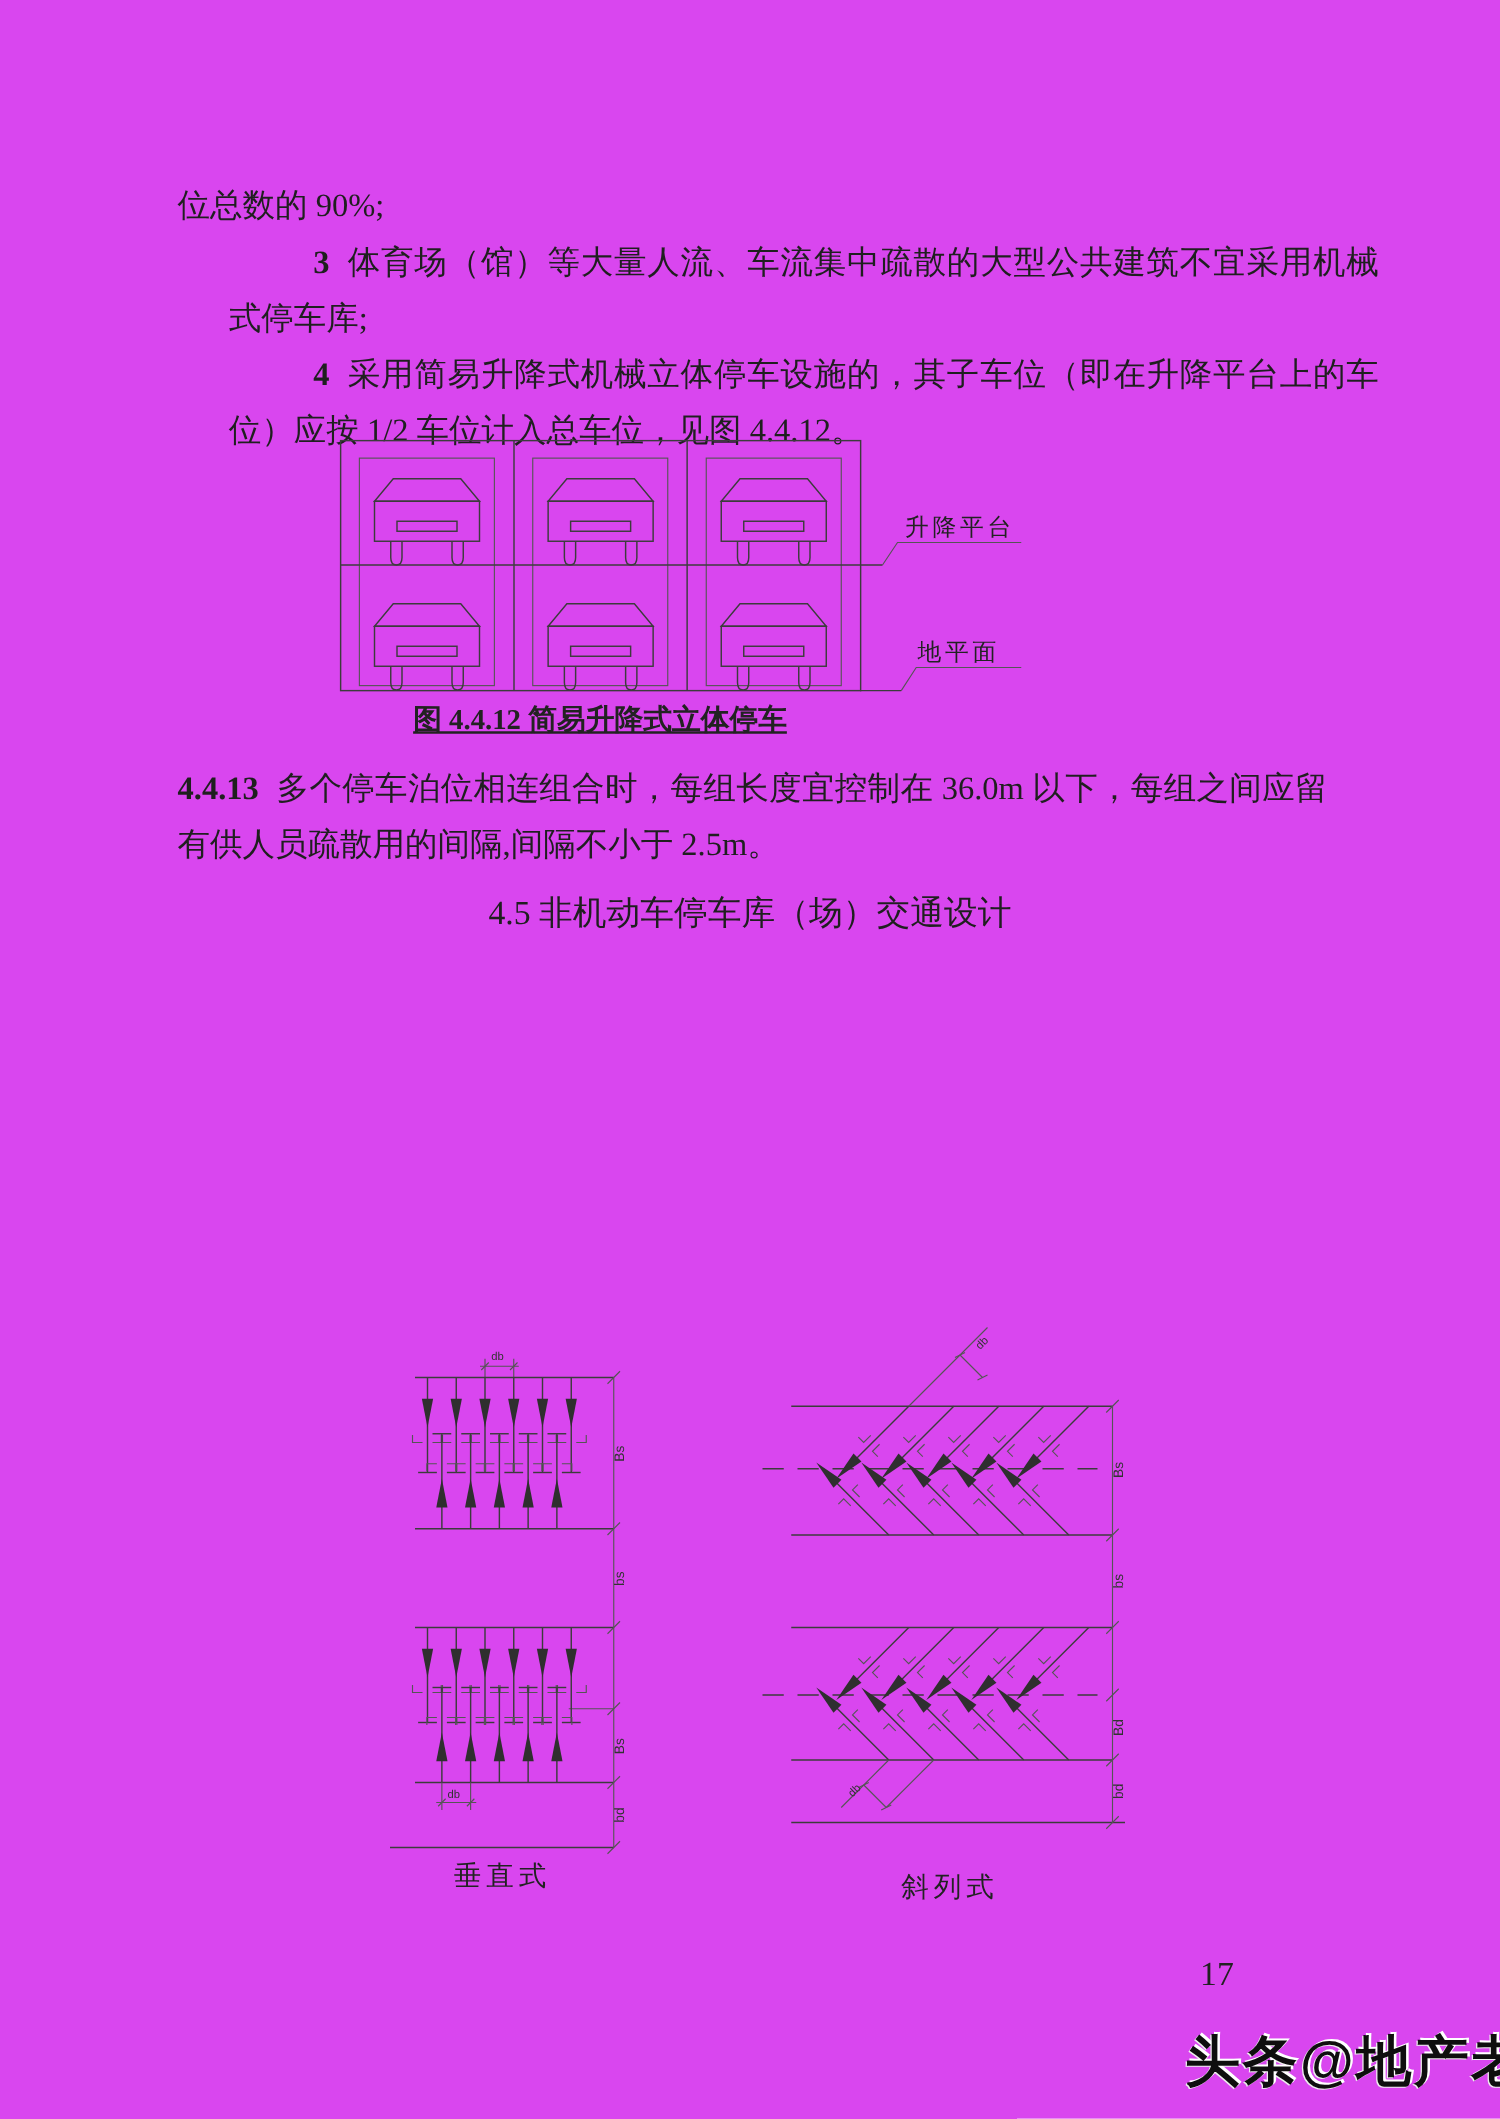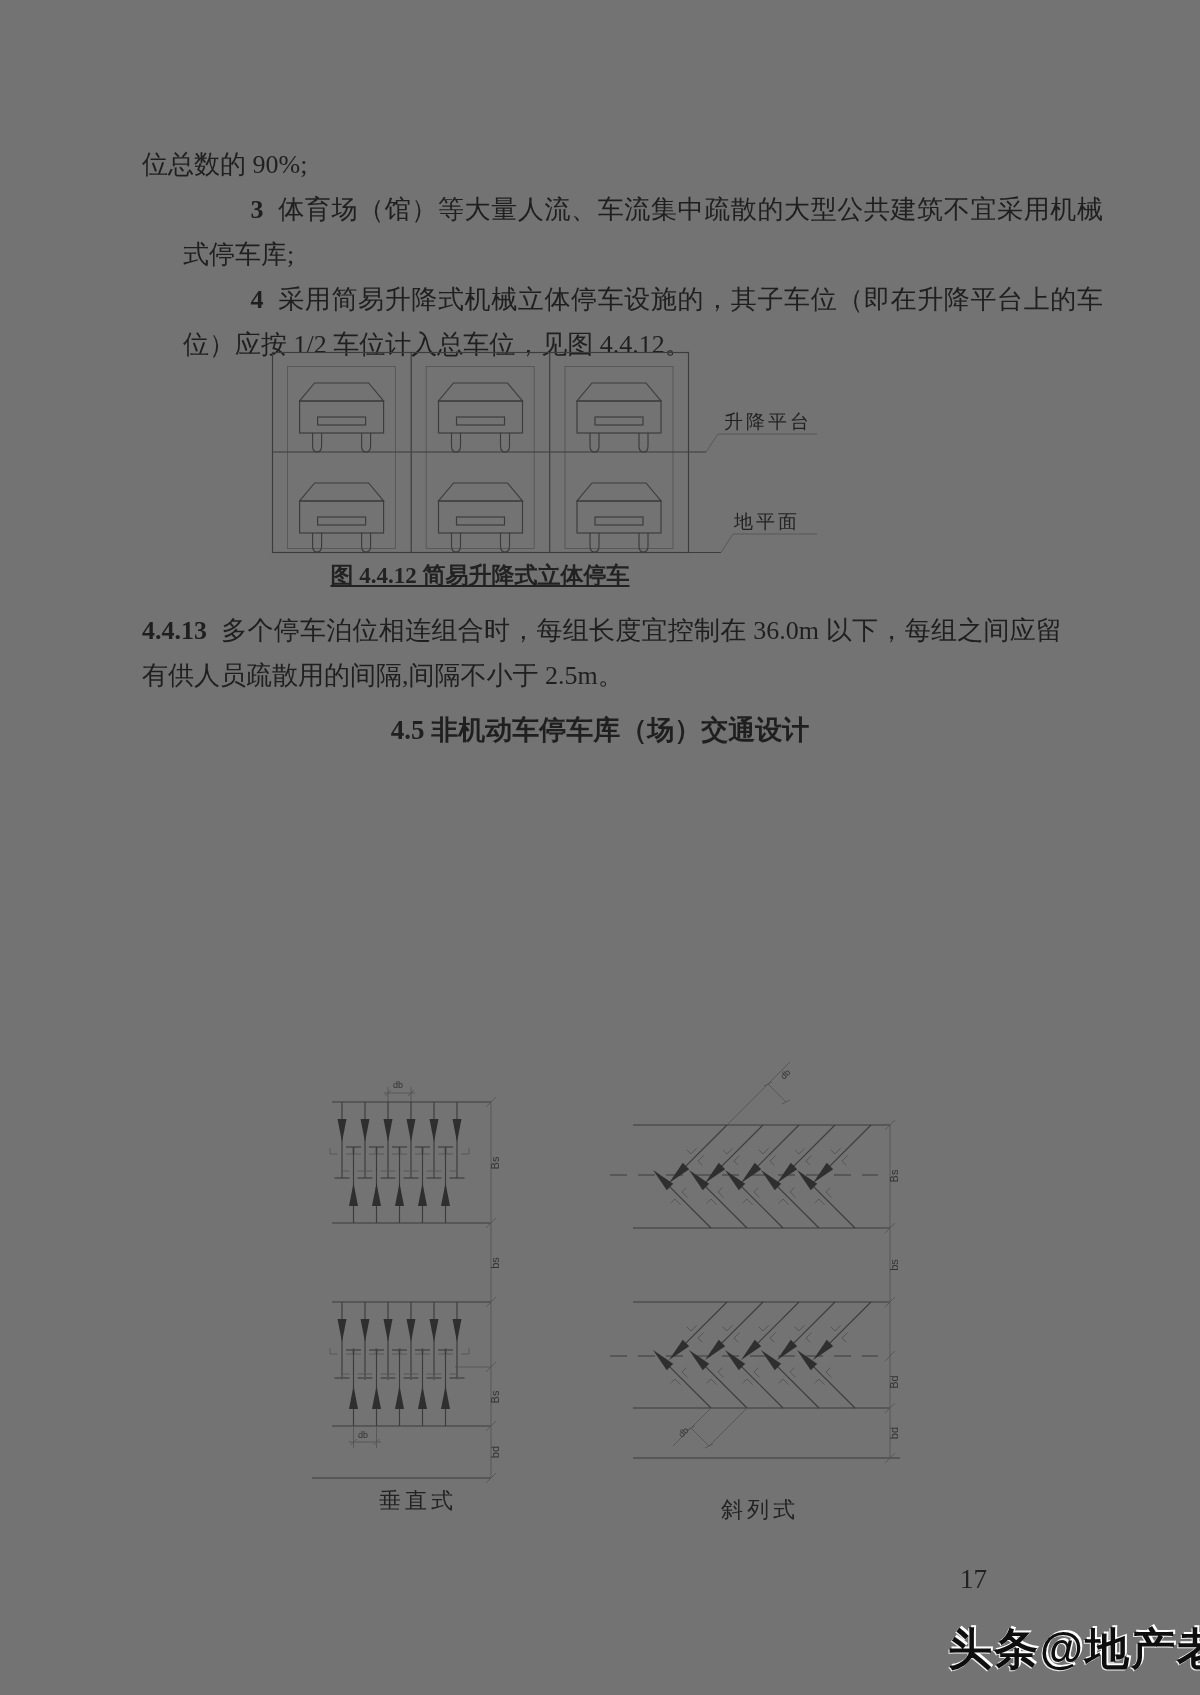--- a/index.html
+++ b/index.html
@@ -1,28 +1,28 @@
 <!DOCTYPE html>
 <html><head>
 <meta charset="utf-8">
 <style>
   html,body{margin:0;padding:0;background:#ffffff;}
   .page{
-    position:relative;width:1200px;height:1695px;background:#737373;overflow:hidden;
+    position:relative;width:1200px;height:1695px;background:#d946ef;overflow:hidden;
     font-family:"Liberation Serif","DejaVu Serif",serif;color:#1f1f1f;
   }
   .para{
     position:absolute;left:142px;width:920px;
     font-size:26px;line-height:45px;text-align:justify;text-justify:inter-ideograph;
   }
   .para .num{font-weight:bold;padding-right:14px;}
   .indent{text-indent:2.6em;margin-left:41px;}
   .heading{
     position:absolute;left:0;width:1200px;text-align:center;
-    font-size:27px;font-weight:bold;
+    font-size:27px;font-weight:normal;
   }
   .fig-caption{
     position:absolute;text-align:center;font-size:23px;font-weight:bold;color:#222;text-decoration:underline;
   }
   .sub-label{
     position:absolute;text-align:center;font-size:22px;color:#222;letter-spacing:4px;
   }
   .page-number{
     position:absolute;left:960px;top:1564px;width:90px;text-align:left;font-size:27px;color:#222;
   }
@@ -258,21 +258,21 @@
         <line class="thin" x1="600" y1="85" x2="600" y2="418"></line>
         <path class="thin" d="M595,90 l10,-10 M595,193 l10,-10 M595,267 l10,-10 M595,321 l10,-10 M595,373 l10,-10 M595,423 l10,-10"></path>
         <text class="dim" x="608" y="136" transform="rotate(-90 608 136)" text-anchor="middle">Bs</text>
         <text class="dim" x="608" y="225" transform="rotate(-90 608 225)" text-anchor="middle">bs</text>
         <text class="dim" x="608" y="342" transform="rotate(-90 608 342)" text-anchor="middle">Bd</text>
         <text class="dim" x="608" y="393" transform="rotate(-90 608 393)" text-anchor="middle">bd</text>
       </g>
     </g>
   </svg>
 
-  <div class="sub-label" style="left:338px;top:1486px;width:160px">垂直式</div>
+  <div class="sub-label" style="left:322px;top:1486px;width:160px">垂直式</div>
   <div class="sub-label" style="left:690px;top:1495px;width:140px">斜列式</div>
 
 
   <div class="page-number">17</div>
 
   <div class="watermark">头条@地产老雷</div>
 
 </div>
 
 </body></html>

